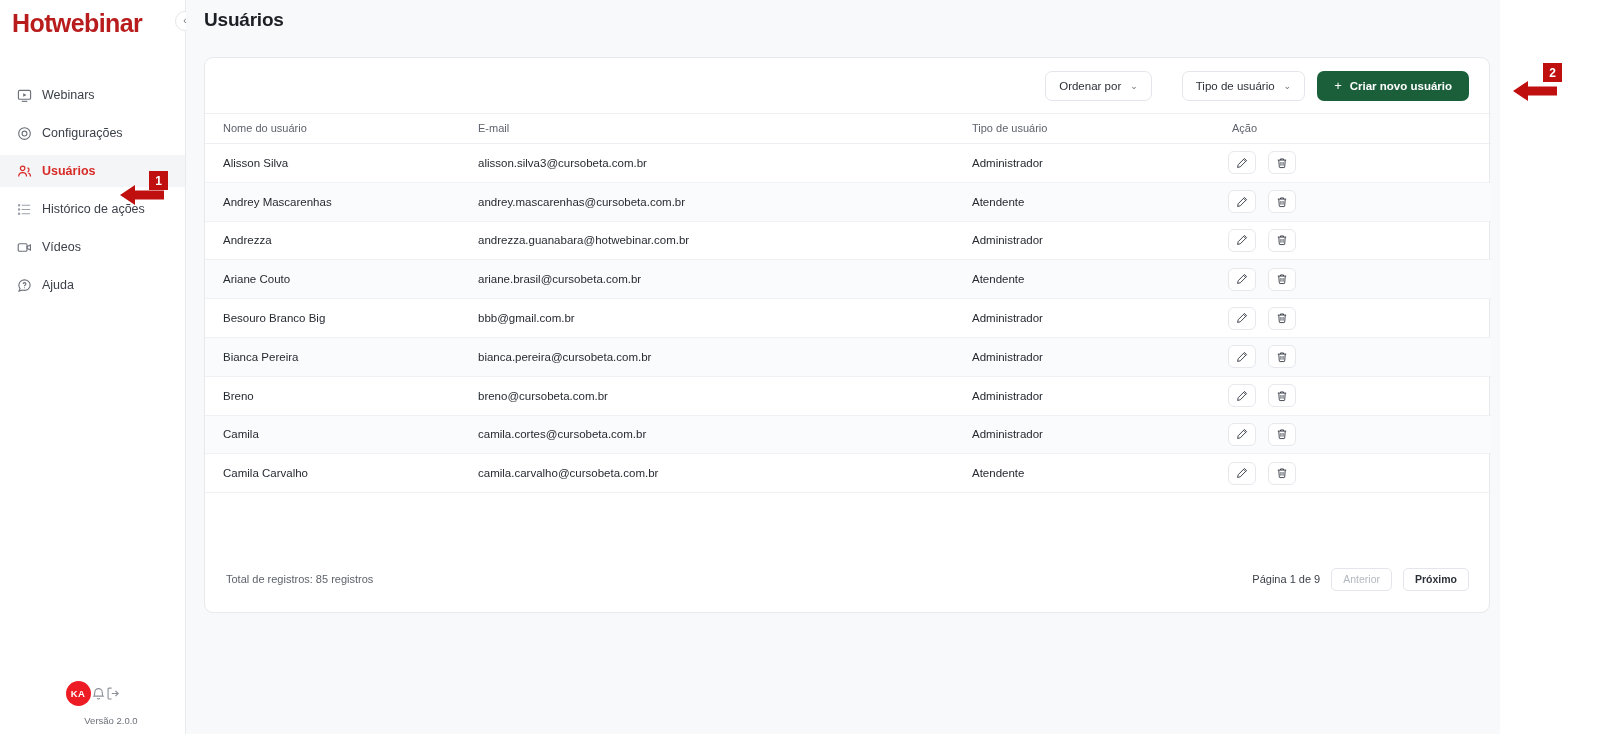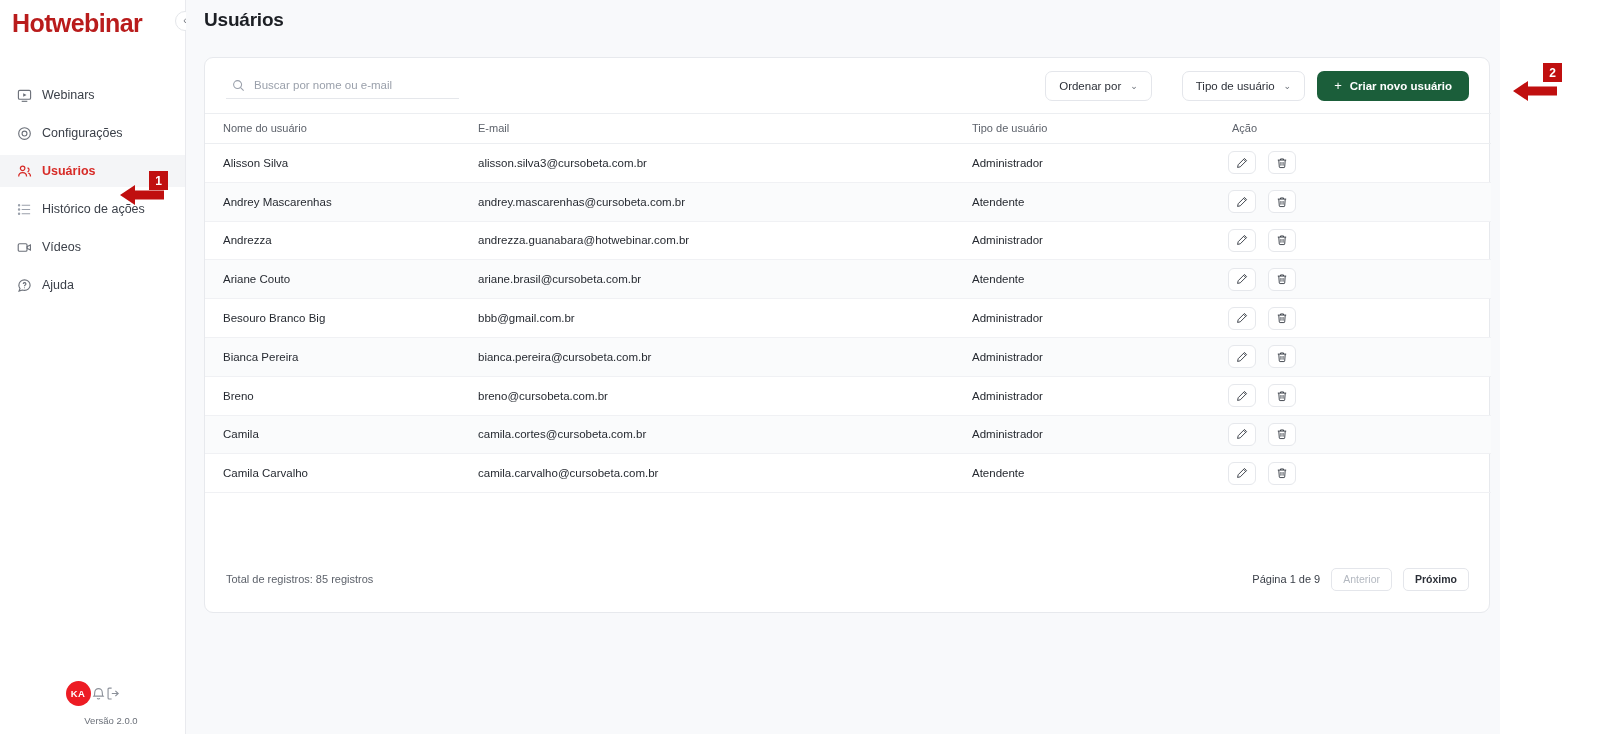--- a/index.html
+++ b/index.html
@@ -296,29 +296,20 @@
       <div class="version">Versão 2.0.0</div>
     </div>
   </aside>
 
   <main class="main">
     <h1 class="page-title">Usuários</h1>
 
     <section class="card">
 
       <div class="toolbar">
-        <div class="search-wrap">
-          <span class="ic">
-            <svg viewBox="0 0 16 16" fill="none" stroke="#9aa0ab" stroke-width="1.3">
-              <circle cx="6.9" cy="6.9" r="4.9"></circle>
-                <path d="M10.6 10.6L14.3 14.3"></path>
-            </svg>
-          </span>
-          <input class="search-input" type="text" placeholder="Buscar por nome ou e-mail" style="">
-        </div>
 
         <div class="toolbar-right">
           <button class="pill-btn">
             <span>Ordenar por</span>
             <span class="chev">⌄</span>
           </button>
           <button class="pill-btn">
             <span>Tipo de usuário</span>
             <span class="chev">⌄</span>
           </button>

